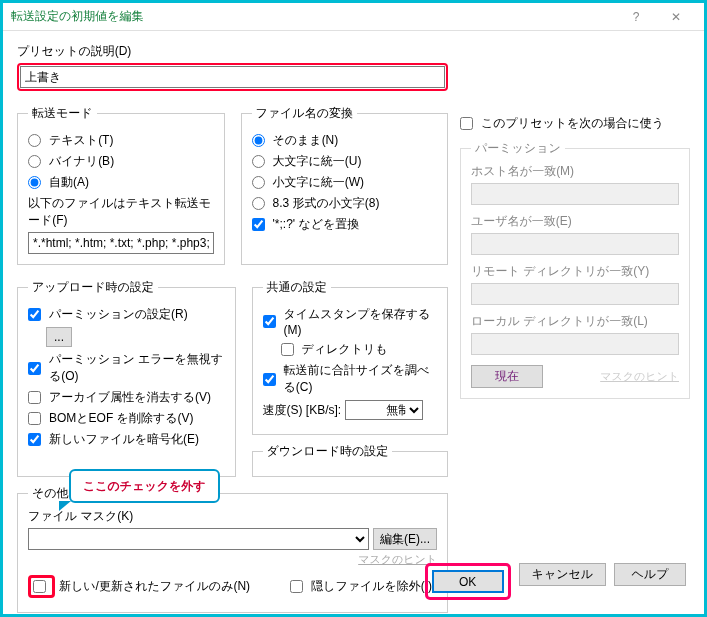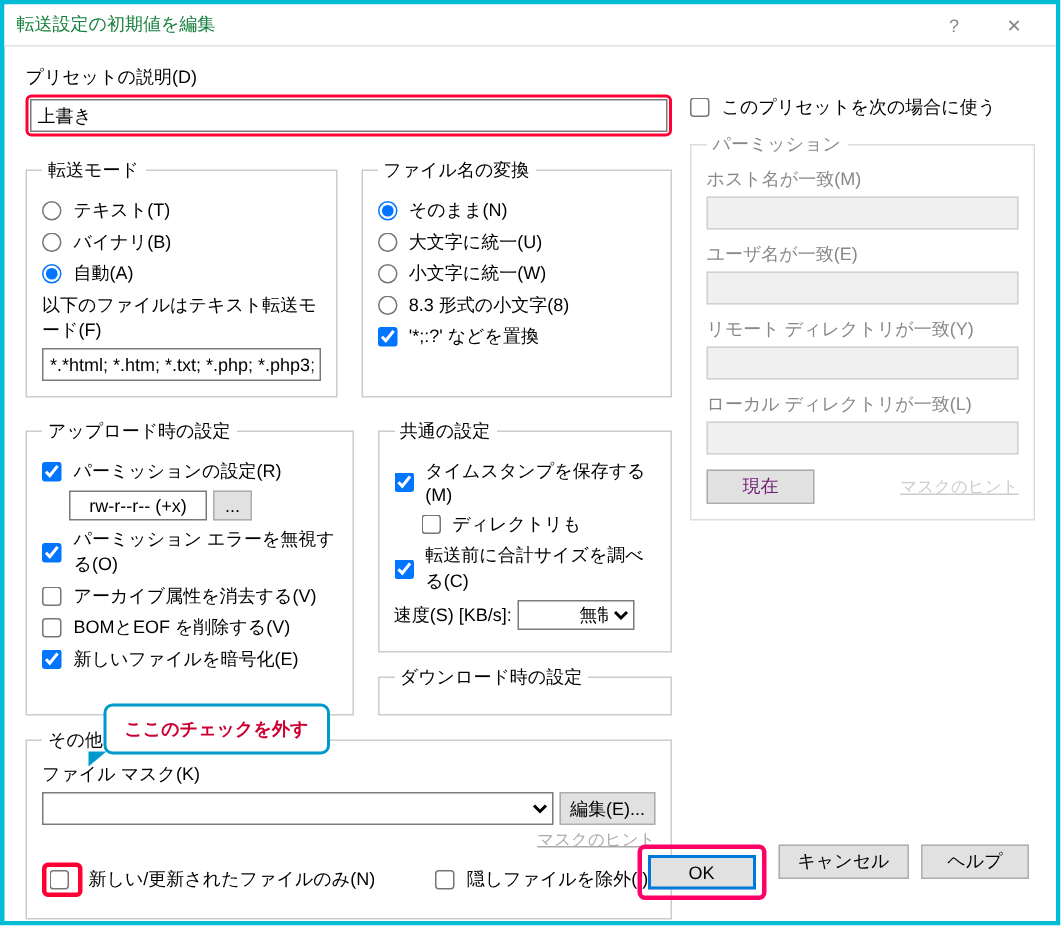--- a/index.html
+++ b/index.html
@@ -97,21 +97,20 @@
       </div>
 
       <div class="row">
         <fieldset style="flex:1">
           <legend>アップロード時の設定</legend>
           <div class="check-row">
               <input type="checkbox" checked="" style="">
               <span>パーミッションの設定(R)</span>
             </div>
           <div class="check-row indent">
-            <input class="small-input" style="width: 92px;" value="rw-r--r-- (+x)">
             <button class="btn-small">...</button>
           </div>
           <div class="check-row">
               <input type="checkbox" checked="" style="">
               <span>パーミッション エラーを無視する(O)</span>
             </div>
           <div class="check-row">
               <input type="checkbox" style="">
               <span>アーカイブ属性を消去する(V)</span>
             </div>
@@ -169,21 +168,21 @@
           <div class="check-row">
               <input type="checkbox" style="">
               <span>隠しファイルを除外(I)</span>
             </div>
         </div>
 
       </fieldset>
     </div>
 
     <div class="right-col">
-      <div class="check-row" style="margin-top:20px">
+      <div class="check-row" style="margin-top:72px">
           <input type="checkbox" style="">
           <span>このプリセットを次の場合に使う</span>
         </div>
       <fieldset style="border:1px solid #ddd">
         <legend class="disabled-label">パーミッション</legend>
         <label class="label disabled-label">ホスト名が一致(M)</label>
         <input class="readonly" disabled="" style="">
         <label class="label disabled-label" style="margin-top:8px">ユーザ名が一致(E)</label>
         <input class="readonly" disabled="" style="">
         <label class="label disabled-label" style="margin-top:8px">リモート ディレクトリが一致(Y)</label>

